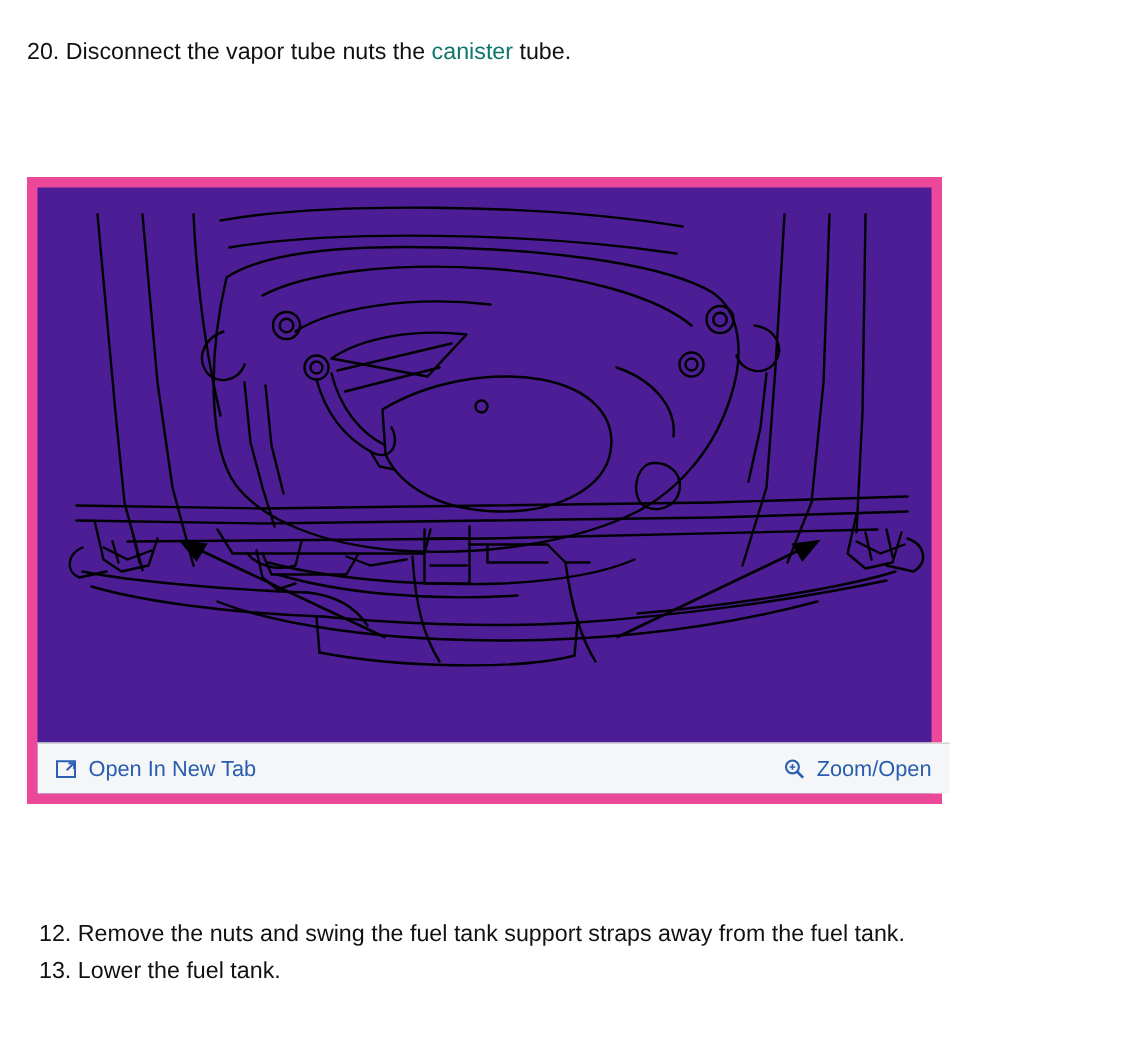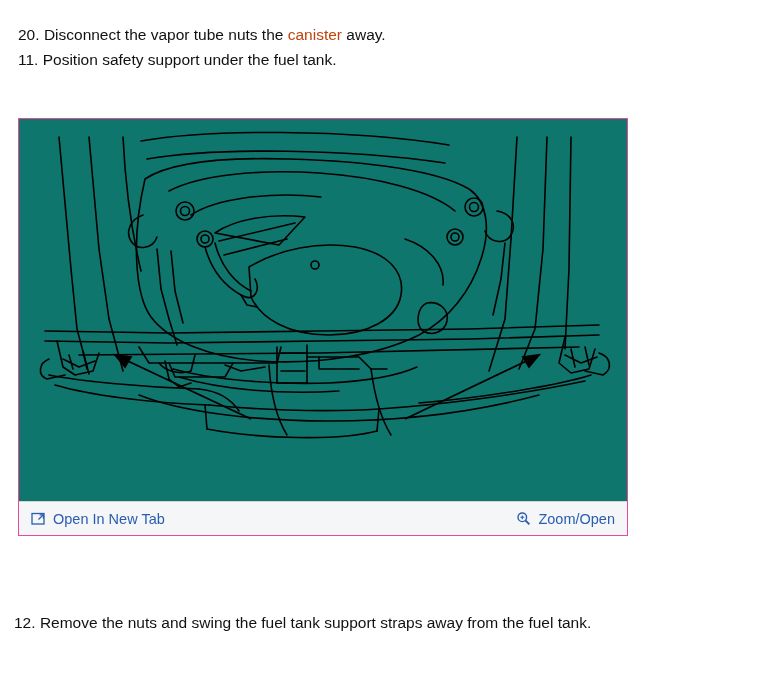--- a/index.html
+++ b/index.html
@@ -16,43 +16,43 @@
     overflow: hidden;
   }
   .steps-top {
     position: absolute;
     left: 18px;
     top: 22px;
     width: 700px;
   }
   .steps-bottom {
     position: absolute;
-    left: 14px;
+    left: 26px;
     top: 610px;
     width: 720px;
   }
   .step {
     font-size: 15.5px;
     line-height: 25px;
     color: #111111;
     white-space: nowrap;
   }
   .link-inline {
-    color: #c2410c;
+    color: #0f766e;
     text-decoration: none;
     cursor: pointer;
   }
   .figure-box {
     position: absolute;
     left: 18px;
     top: 118px;
     width: 610px;
     height: 418px;
-    border: 1px solid #ec4899;
-    background: #0f766e;
+    border: 7px solid #ec4899;
+    background: #4c1d95;
     box-sizing: border-box;
   }
   .figure-img-area {
     position: absolute;
     left: 0;
     top: 0;
     width: 608px;
     height: 382px;
     overflow: hidden;
   }
@@ -92,25 +92,21 @@
     left: 0;
     top: 0;
   }
 </style>
 </head>
 <body>
 
 <div class="steps-top">
   <div class="step">
     <span>20.</span>
-    <span>Disconnect the vapor tube nuts the </span><a class="link-inline" href="#">canister</a><span> away.</span>
-  </div>
-  <div class="step">
-    <span>11.</span>
-    <span>Position safety support under the fuel tank.</span>
+    <span>Disconnect the vapor tube nuts the </span><a class="link-inline" href="#">canister</a><span> tube.</span>
   </div>
 </div>
 
 <div class="figure-box">
 
   <div class="figure-img-area">
     <svg class="drawing" width="608" height="382" viewBox="0 0 608 382" xmlns="http://www.w3.org/2000/svg">
       <g fill="none" stroke="#000" stroke-width="1.6" stroke-linecap="round" stroke-linejoin="round">
 
         <path d="M40 18 L52 150 L58 210 L70 255"></path>
@@ -239,13 +235,17 @@
       <span>Zoom/Open</span>
     </a>
   </div>
 </div>
 
 <div class="steps-bottom">
   <div class="step">
     <span>12.</span>
     <span>Remove the nuts and swing the fuel tank support straps away from the fuel tank.</span>
   </div>
+  <div class="step">
+    <span>13.</span>
+    <span>Lower the fuel tank.</span>
+  </div>
 </div>
 
 </body></html>

